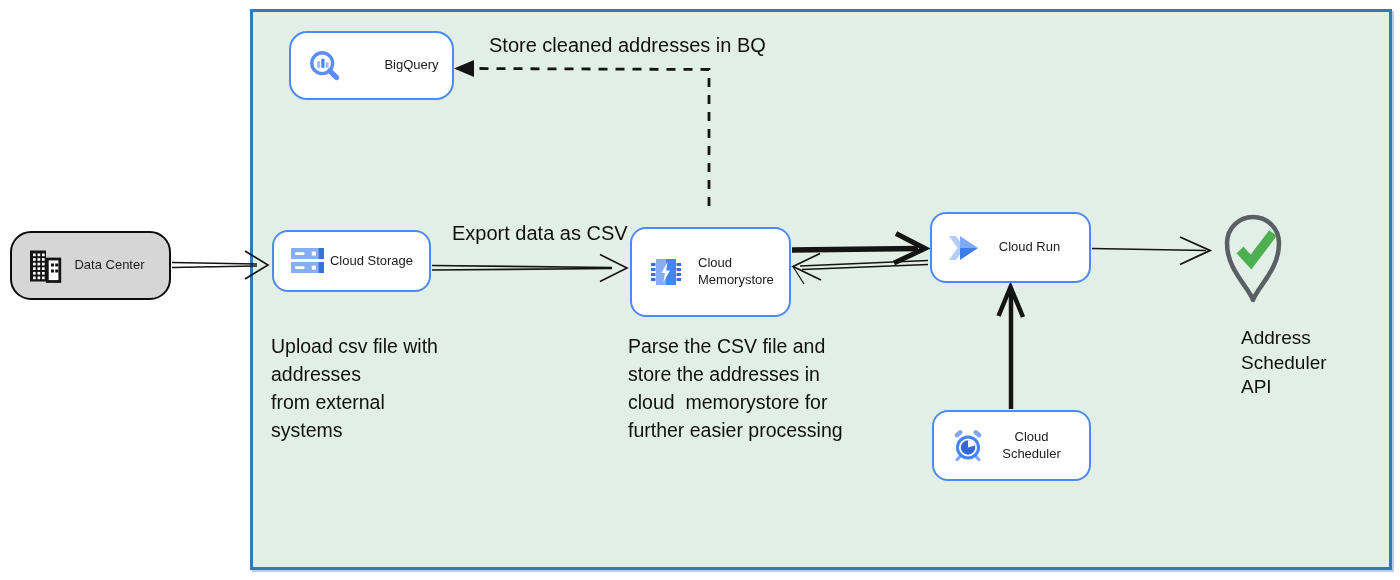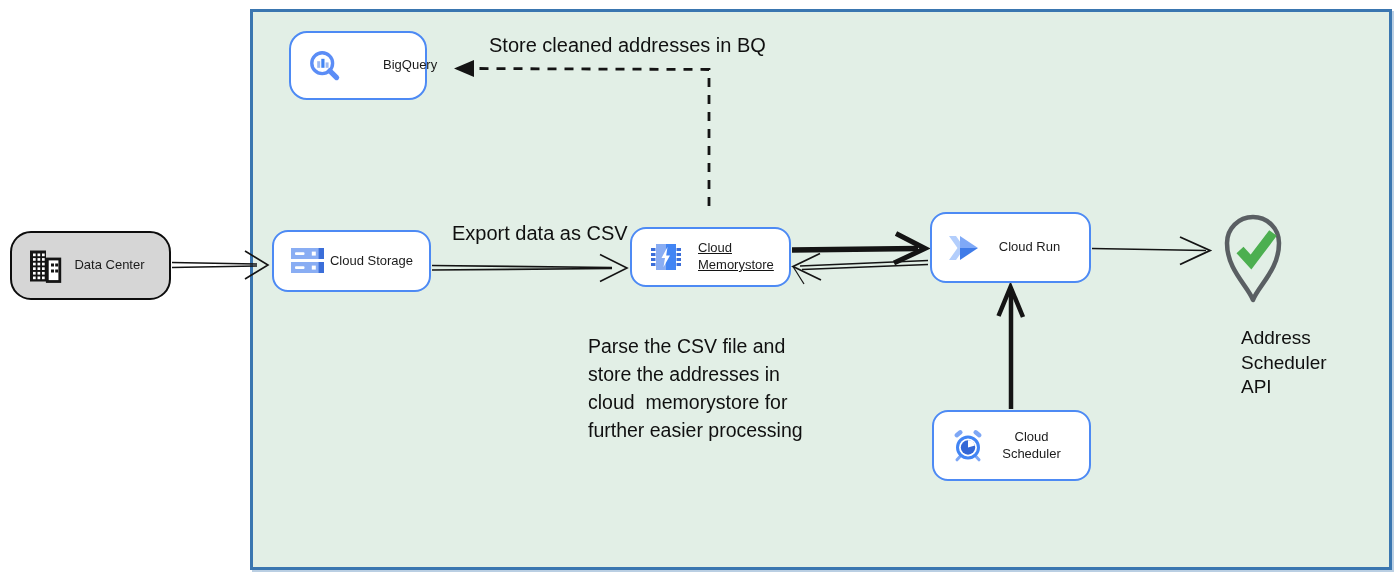--- a/index.html
+++ b/index.html
@@ -114,21 +114,21 @@
           <rect x="23" y="14" width="3" height="3"></rect>
             <rect x="27.2" y="14" width="3" height="3"></rect>
           <rect x="23" y="20" width="3" height="3"></rect>
             <rect x="27.2" y="20" width="3" height="3"></rect>
         </g>
       </svg>
     </span>
     <span class="node-label">Data Center</span>
   </div>
 
-  <div class="node" style="left:289px; top:31px; width:138px; height:69px; border-radius:18px;gap:40px;">
+  <div class="node" style="left:289px; top:31px; width:165px; height:69px; border-radius:18px;gap:40px;">
     <span class="node-icon">
       <svg width="36" height="36" viewBox="0 0 36 36">
         <circle cx="15.2" cy="15.2" r="10.4" fill="#ffffff" stroke="#5b8df6" stroke-width="3.4"></circle>
         <rect x="10.2" y="13.2" width="3" height="6.6" fill="#9db9f2"></rect>
         <rect x="14.3" y="10.8" width="3.2" height="9" fill="#4285f4"></rect>
         <rect x="18.6" y="14.4" width="3" height="5.4" fill="#9db9f2"></rect>
         <line x1="22.8" y1="22.8" x2="29.6" y2="29.6" stroke="#5b8df6" stroke-width="5.2" stroke-linecap="round"></line>
       </svg>
     </span>
     <span class="node-label">BigQuery</span>
@@ -147,21 +147,21 @@
           <rect x="1" y="16" width="33" height="11" fill="#89adf3"></rect>
           <rect x="28.6" y="16" width="5.4" height="11" fill="#3b6ed9"></rect>
           <rect x="5" y="20.2" width="9.5" height="2.8" rx="1" fill="#ffffff"></rect>
           <rect x="21.8" y="19.6" width="4" height="4" fill="#ffffff"></rect>
         </g>
       </svg>
     </span>
     <span class="node-label">Cloud Storage</span>
   </div>
 
-  <div class="node" style="left:630px; top:227px; width:161px; height:60px;text-decoration:underline;">
+  <div class="node" style="left:630px; top:227px; width:161px; height:90px;">
     <span class="node-icon">
       <svg width="36" height="34" viewBox="0 0 36 34">
         <g fill="#3b6ed9">
           <rect x="3" y="8" width="4.5" height="3"></rect>
             <rect x="3" y="13" width="4.5" height="3"></rect>
           <rect x="3" y="18" width="4.5" height="3"></rect>
             <rect x="3" y="23" width="4.5" height="3"></rect>
           <rect x="28.5" y="8" width="4.5" height="3"></rect>
             <rect x="28.5" y="13" width="4.5" height="3"></rect>
           <rect x="28.5" y="18" width="4.5" height="3"></rect>
@@ -208,20 +208,24 @@
       <polyline points="21,44 32,56 54,27" fill="none" stroke="#4caf50" stroke-width="9.5" stroke-linejoin="miter"></polyline>
     </svg>
   </div>
   <div class="annotation tight" style="left:1241px; top:326px; font-size:19px;">Address Scheduler
 API</div>
 
   <div class="annotation big" style="left:489px; top:33px;">Store cleaned addresses in BQ</div>
 
   <div class="annotation big" style="left:452px; top:221px;">Export data as CSV</div>
 
-
-  <div class="annotation" style="left:588px; top:332px;">Parse the CSV file and
+  <div class="annotation" style="left:271px; top:332px;">Upload csv file with
+addresses
+from external
+systems</div>
+
+  <div class="annotation" style="left:628px; top:332px;">Parse the CSV file and
 store the addresses in
 cloud  memorystore for
 further easier processing</div>
 
 
 </div>
 
 </body></html>

